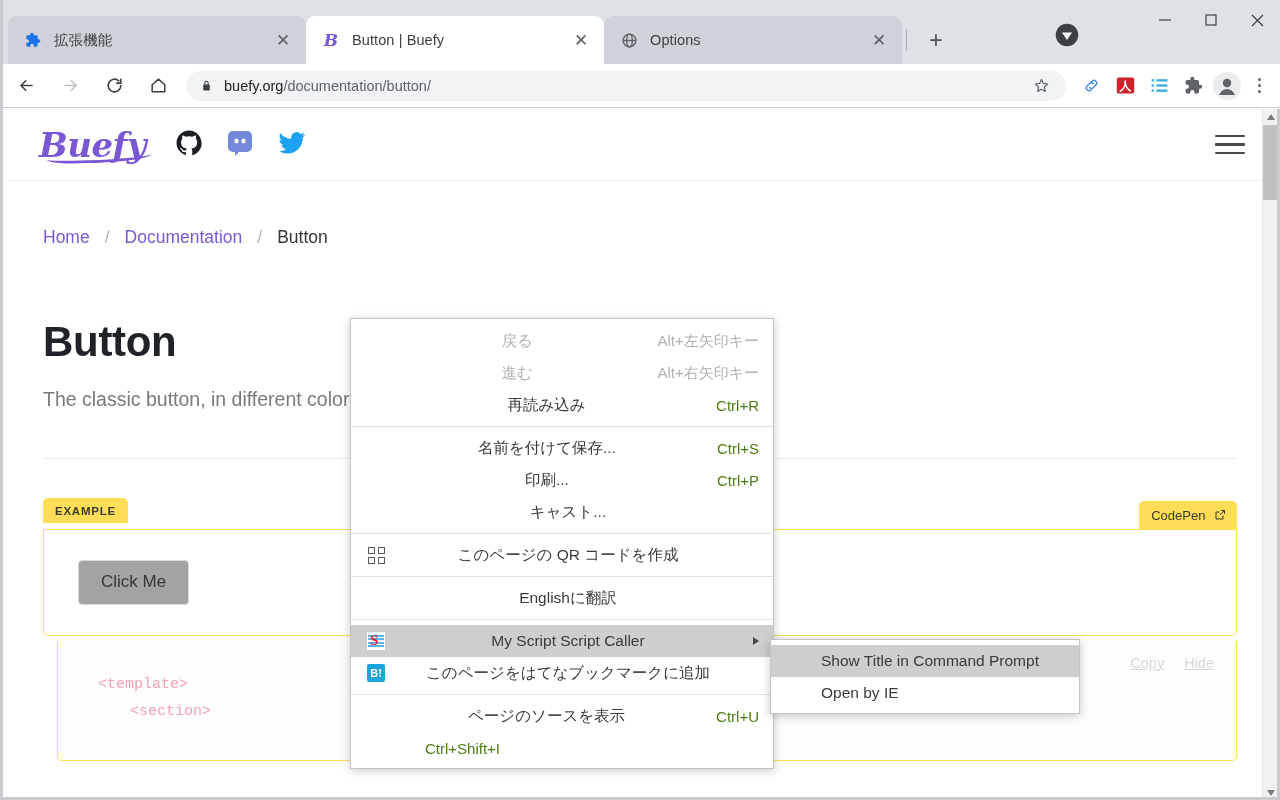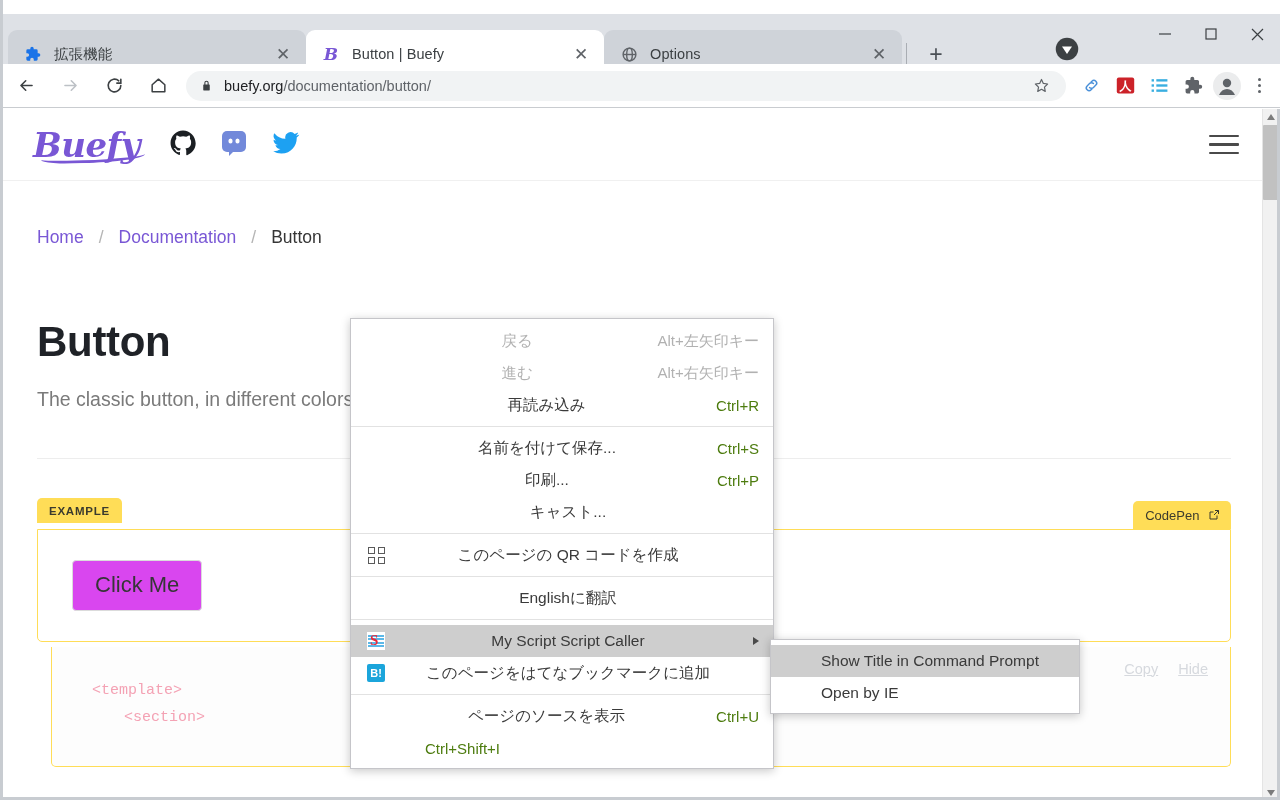--- a/index.html
+++ b/index.html
@@ -5,21 +5,21 @@
   * { box-sizing: border-box; margin: 0; padding: 0; }
   html, body {
     width: 1280px; height: 800px;
     font-family: "Liberation Sans", sans-serif;
     overflow: hidden; background: #fff;
   }
   #root { position: relative; width: 1280px; height: 800px; }
 
   
   .chrome-tabstrip {
-    position: absolute; top: 14px; left: 0; width: 1280px; height: 64px;
+    position: absolute; top: 0; left: 0; width: 1280px; height: 64px;
     background: #dee1e6;
   }
   .win-left-edge {
     position: absolute; top: 0; left: 0; width: 3px; height: 800px;
     background: #c8ccd1;
   }
   .tabs-row {
     position: absolute; top: 8px; left: 8px; height: 56px;
     display: flex; align-items: flex-end;
   }
@@ -98,21 +98,21 @@
     align-items: center; justify-content: center;
   }
   .kebab {
     width: 30px; height: 34px; display: flex; flex-direction: column;
     align-items: center; justify-content: center; gap: 3px; margin-right: 4px;
   }
   .kebab i { width: 3px; height: 3px; border-radius: 50%; background: #5f6368; display: block; }
 
   
   .viewport {
-    position: absolute; top: 109px; left: 3px;
+    position: absolute; top: 109px; left: 9px;
     width: 1262px; height: 664px; background: #ffffff; overflow: hidden;
   }
   .page-navbar {
     height: 72px; background: #fff; display: flex; align-items: center;
     padding: 0 26px 0 30px; border-bottom: 1px solid #f0f0f0;
   }
   .brand-logo {
     font-family: "DejaVu Serif", serif; font-style: italic; font-weight: bold;
     font-size: 34px; color: #7957d5; letter-spacing: -.5px; position: relative;
   }
@@ -158,21 +158,21 @@
     font-size: 13px; letter-spacing: 0; padding: 7px 11px 6px 12px;
     color: #3b3b2e;
   }
   .chip-row { position: relative; height: 31px; }
   .example-panel {
     border: 1px solid #ffdd57; border-radius: 0 0 5px 5px;
     background: #fff; padding: 30px 34px; min-height: 104px;
   }
   .click-me {
     display: inline-block; border: 1px solid #dbdbdb; border-radius: 4px;
-    background: #d946ef; color: #363636; font-size: 22px;
+    background: #a3a3a3; color: #363636; font-size: 17px;
     padding: 11px 22px; line-height: 1.2;
   }
   .code-panel {
     border: 1px solid #ffdd57; border-top: none; border-radius: 0 0 5px 5px;
     background: #fdfdfd; position: relative; padding: 30px 0 0 0;
     height: 120px; overflow: hidden; margin-top: 5px; margin-left: 14px;
   }
   .code-actions {
     position: absolute; top: 14px; right: 22px; display: flex; gap: 20px;
     font-size: 14.5px; color: #d6d9de;

